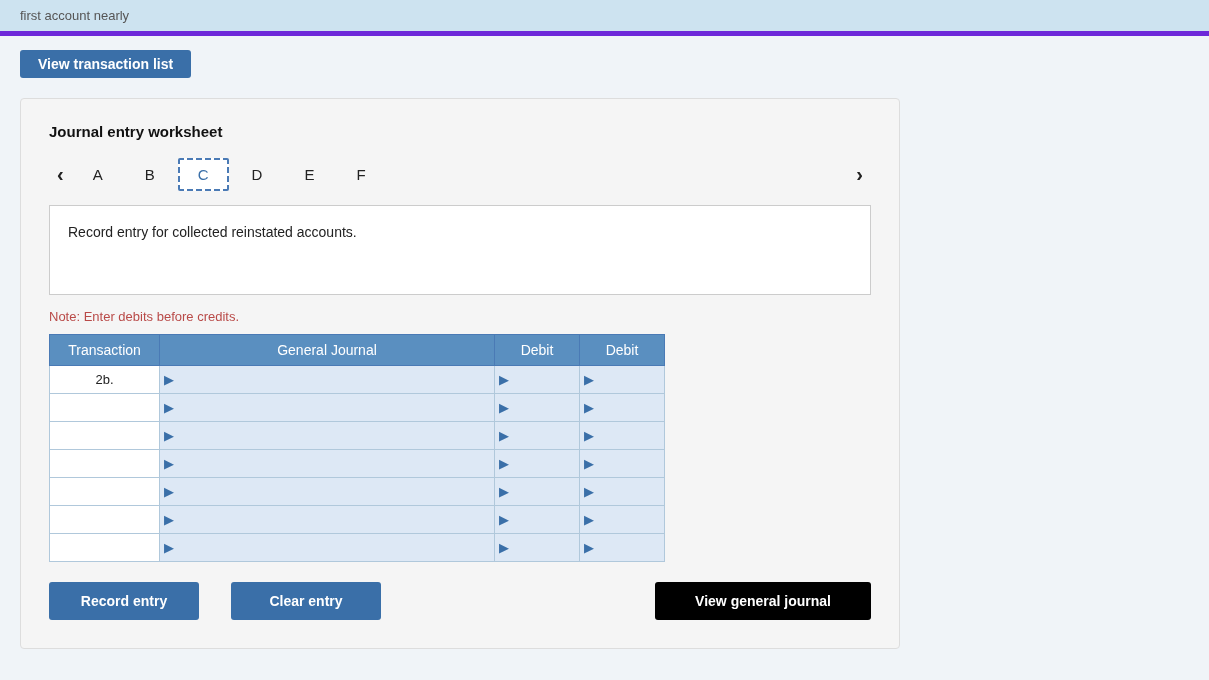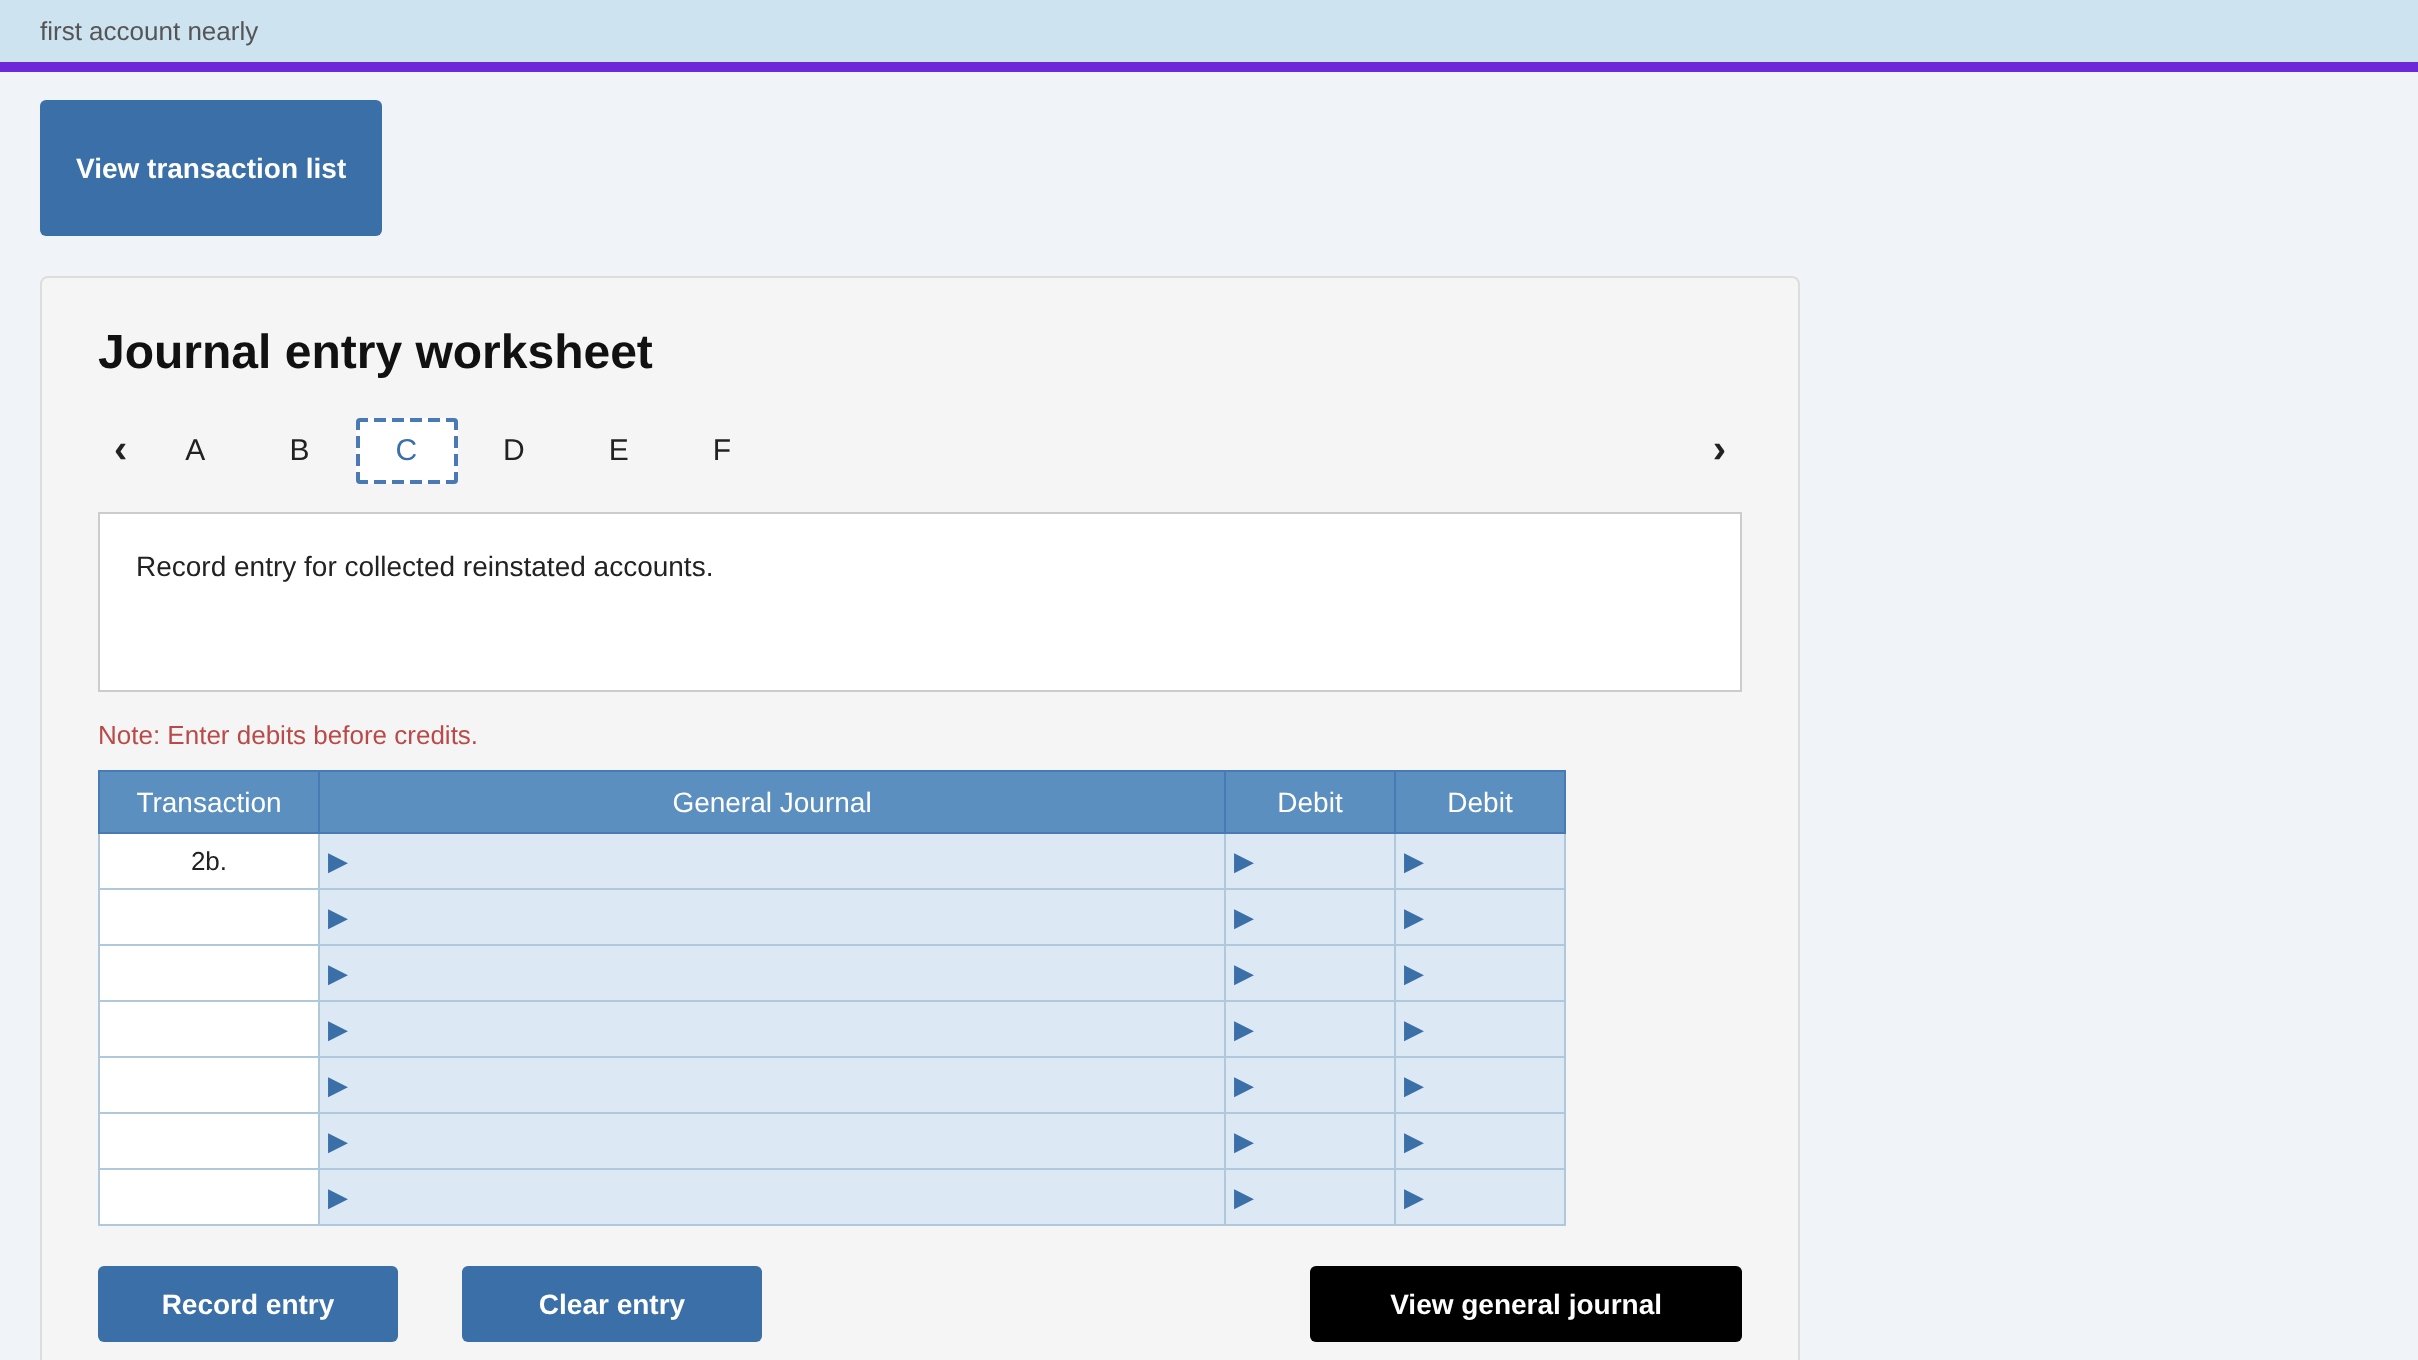--- a/index.html
+++ b/index.html
@@ -21,42 +21,42 @@
 
     .header-area {
       padding: 14px 20px 10px 20px;
       background: #f0f4f8;
     }
 
     .view-transaction-btn {
       background: #3a6fa8;
       color: #fff;
       border: none;
-      padding: 26px 18px;
+      padding: 6px 18px;
       font-size: 14px;
       font-weight: bold;
       cursor: pointer;
       border-radius: 3px;
       text-align: center;
     }
 
     .main-content {
       padding: 10px 20px 20px 20px;
     }
 
     .worksheet-panel {
       background: #f5f5f5;
       border: 1px solid #ddd;
       border-radius: 4px;
       padding: 24px 28px 28px 28px;
       max-width: 880px;
     }
 
     .worksheet-title {
-      font-size: 24px;
+      font-size: 15px;
       font-weight: bold;
       color: #111;
       margin-bottom: 18px;
     }
 
     .tab-nav {
       display: flex;
       align-items: center;
       gap: 0;
       margin-bottom: 14px;
@@ -100,21 +100,21 @@
       line-height: 1.5;
     }
 
     .note-text {
       color: #b94a48;
       font-size: 13px;
       margin-bottom: 10px;
     }
 
     .journal-table {
-      width: 734px;
+      width: 616px;
       border-collapse: collapse;
       margin-bottom: 20px;
     }
 
     .journal-table thead tr th {
       background: #5a8fc0;
       color: #fff;
       padding: 7px 10px;
       text-align: center;
       border: 1px solid #4a7ab5;

